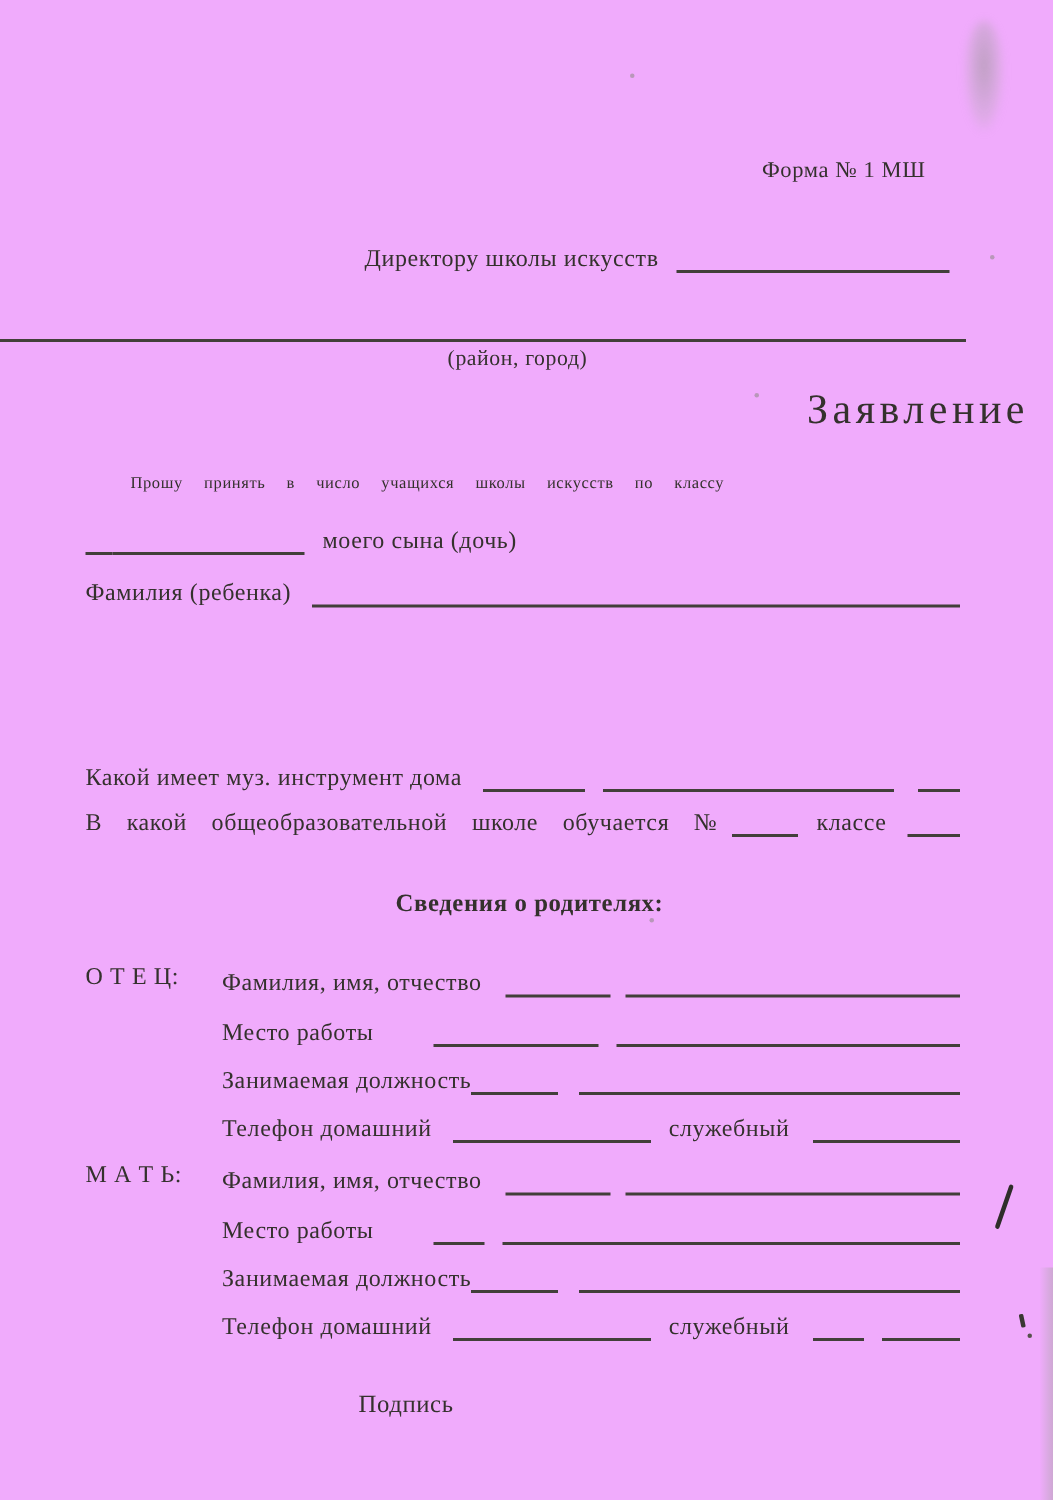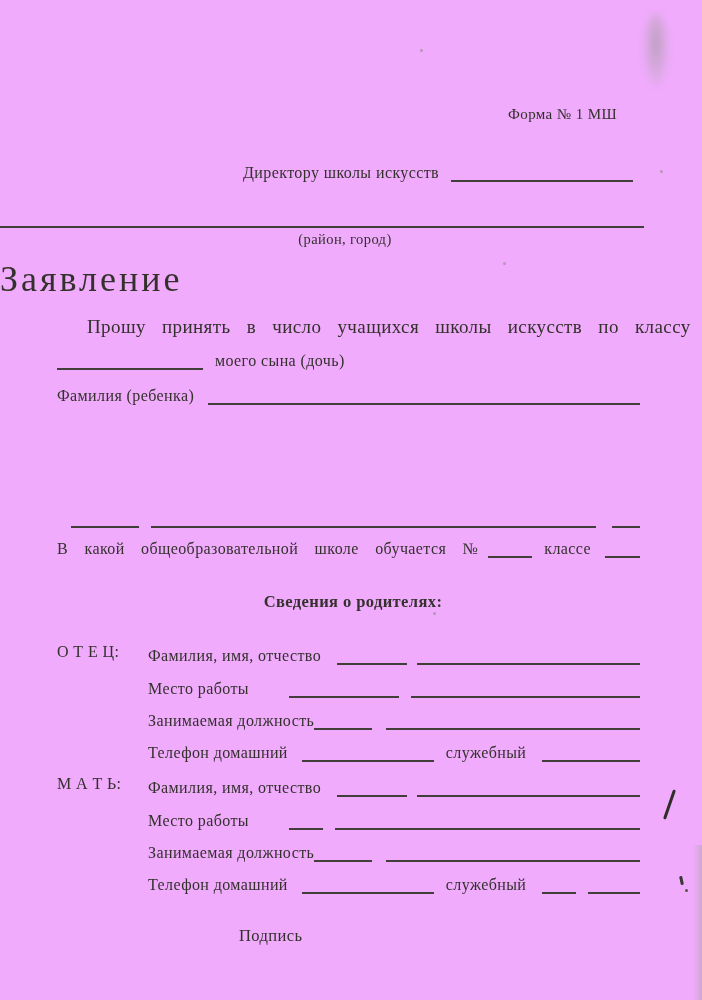--- a/index.html
+++ b/index.html
@@ -28,22 +28,22 @@
     display: inline-block;
     height: 14px;
     border-bottom: 2px solid #423f3a;
   }
   .fill { flex: 1 1 auto; }.g10{margin-left:10px}.g12{margin-left:12px}
   .g14{margin-left:14px}.g16{margin-left:16px}.g40{margin-left:40px}
   .form-code { top:106px; left:0; width:617px; text-align:right; font-size:15px; }
   .addr-row { top:160px; left:243px; right:69px; }
   .rule { top:226px; left:0; width:644px; border-top:2px solid #423f3a; height:0; }
   .caption { top:231px; left:245px; width:200px; text-align:center; font-size:14.5px; }
-  .title { top:258px; left:0; width:686px; text-align:left; font-size:36px; letter-spacing:3px; }
-  .intro1 { top:316px; left:57px; right:62px; text-indent:30px; word-spacing:11px; font-size:19px; white-space:nowrap; }
+  .title { top:258px; left:0; width:686px; text-align:right; font-size:28px; letter-spacing:3px; }
+  .intro1 { top:316px; left:57px; right:62px; text-indent:30px; word-spacing:11px; font-size:11px; white-space:nowrap; }
   .intro2 { top:348px; }
   .hdr { top:592px; left:0; width:706px; text-align:center; font-weight:bold; font-size:16.5px; }
   .role { font-weight:normal; }
   .sig { top:926px; left:239px; font-size:16.5px; }
   .school-lbl { word-spacing:12px; }
   
   .smudge {
     top:14px; left:643px; width:26px; height:74px;
     background: radial-gradient(ellipse at 50% 40%, rgba(150,150,148,.55), rgba(170,170,168,.25) 55%, rgba(200,200,198,0) 75%);
     filter: blur(3px);
@@ -92,20 +92,21 @@
 
   <div class="row" style="top:383px">
     <span class="lbl">Фамилия (ребенка)</span>
     <span class="blank fill g14"></span>
   </div>
 
 
 
 
   <div class="row" style="top:506px">
+    <span class="lbl">Какой имеет муз. инструмент дома</span>
     <span class="blank g14" style="width:68px"></span>
     <span class="blank fill g12"></span>
     <span class="blank g16" style="width:28px"></span>
   </div>
 
   <div class="row" style="top:536px">
     <span class="lbl school-lbl">В какой общеобразовательной школе обучается №</span>
     <span class="blank g10" style="width:44px"></span>
     <span class="lbl g12">классе</span>
     <span class="blank fill g14"></span>

